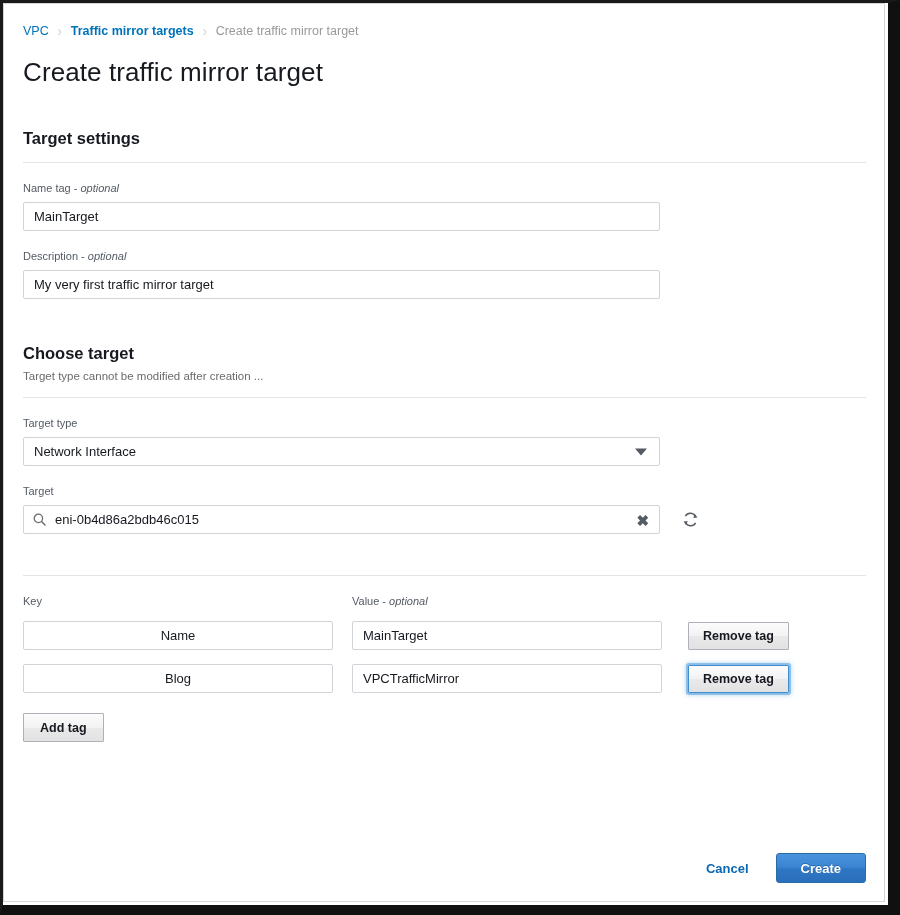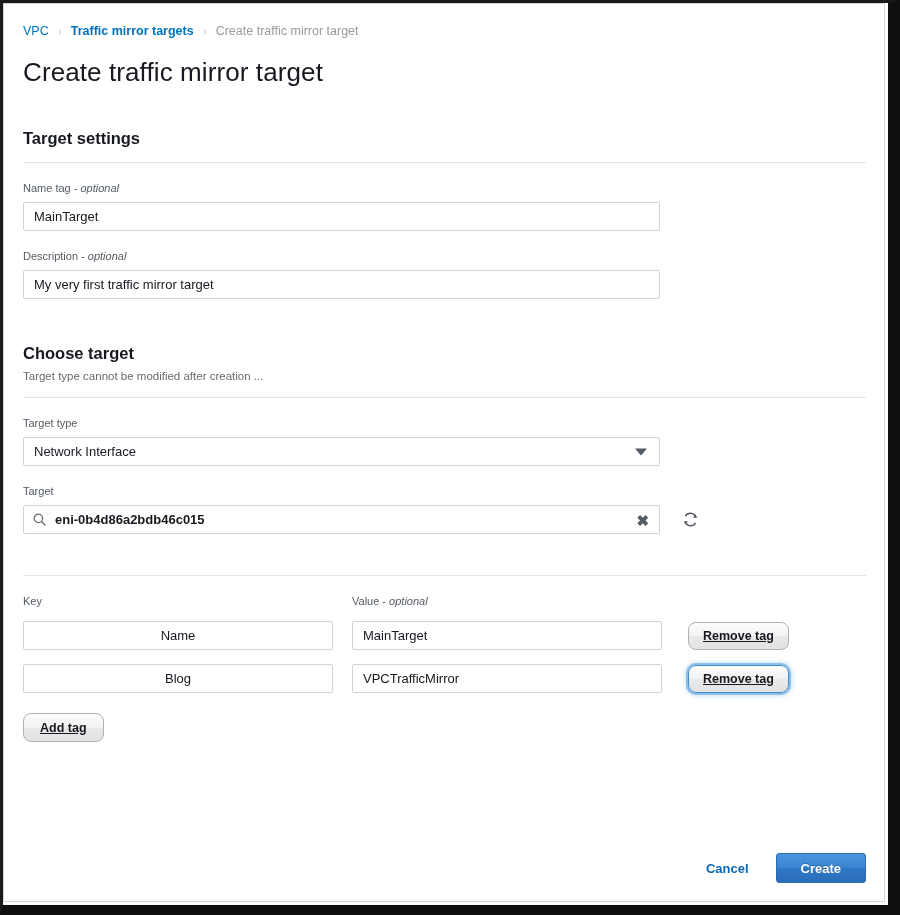--- a/index.html
+++ b/index.html
@@ -185,21 +185,20 @@
     height: 29px;
     border: 1px solid #d0d4d8;
     border-radius: 2px;
     background: #fff;
     display: flex;
     align-items: center;
     padding: 0 48px 0 9px;
     font-size: 13px;
     color: #16191f;
     cursor: text;
-    font-weight: bold;
   }
   .search-box .mag { flex: 0 0 auto; margin-right: 9px; display: block; }
   .clear-x {
     position: absolute;
     right: 11px;
     top: 50%;
     transform: translateY(-50%);
     font-size: 15px;
     font-weight: 700;
     color: #545b64;
@@ -250,29 +249,28 @@
     padding: 0 10px;
     outline: none;
   }
   .tag-gap2 { width: 26px; }
 
   .btn-gray {
     box-sizing: border-box;
     height: 28px;
     padding: 0 14px;
     border: 1px solid #adb1b8;
-    border-radius: 8px;
+    border-radius: 1px;
     background: linear-gradient(to bottom, #fcfcfc 0%, #f2f2f2 50%, #e9e9e9 51%, #e2e2e2 100%);
     font-family: "Liberation Sans", sans-serif;
     font-size: 12.5px;
     font-weight: 700;
     color: #16191f;
     cursor: pointer;
     white-space: nowrap;
-    text-decoration: underline;
   }
   .btn-gray.focused {
     border-color: #3f8ed0;
     box-shadow: 0 0 0 2px rgba(86,160,220,0.55), 0 0 5px 2px rgba(86,160,220,0.45);
   }
   .add-tag-wrap { margin-top: 20px; }
   .btn-addtag { padding: 0 16px; height: 29px; }
 
   
   .footer {

